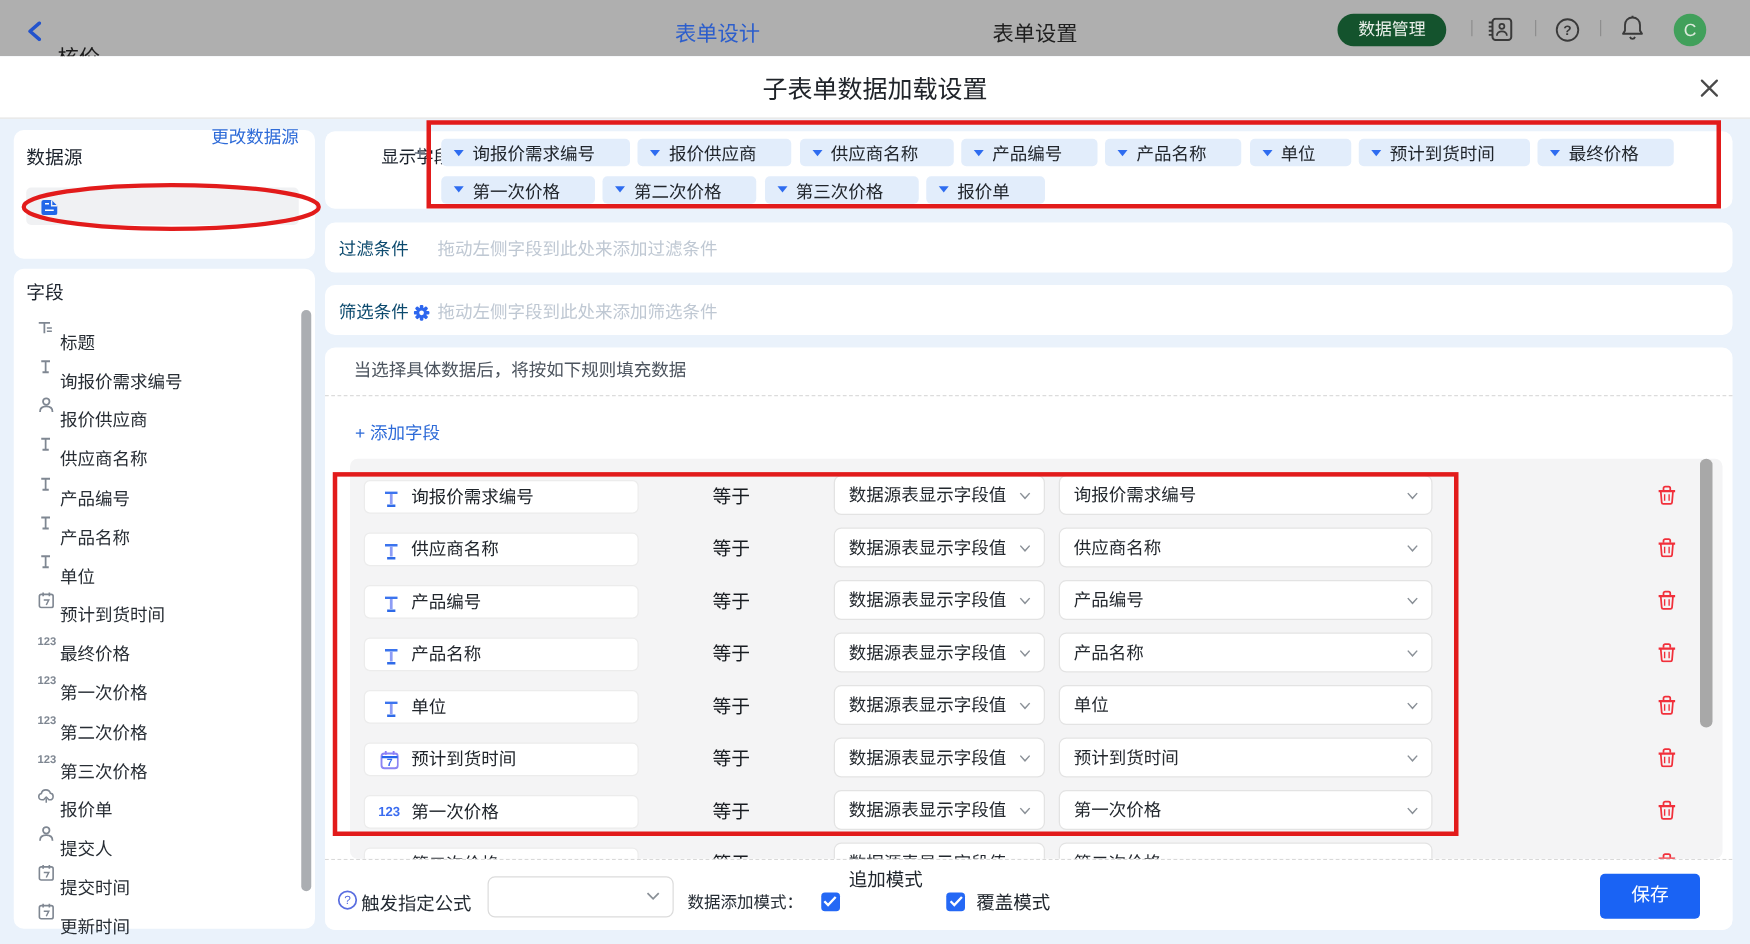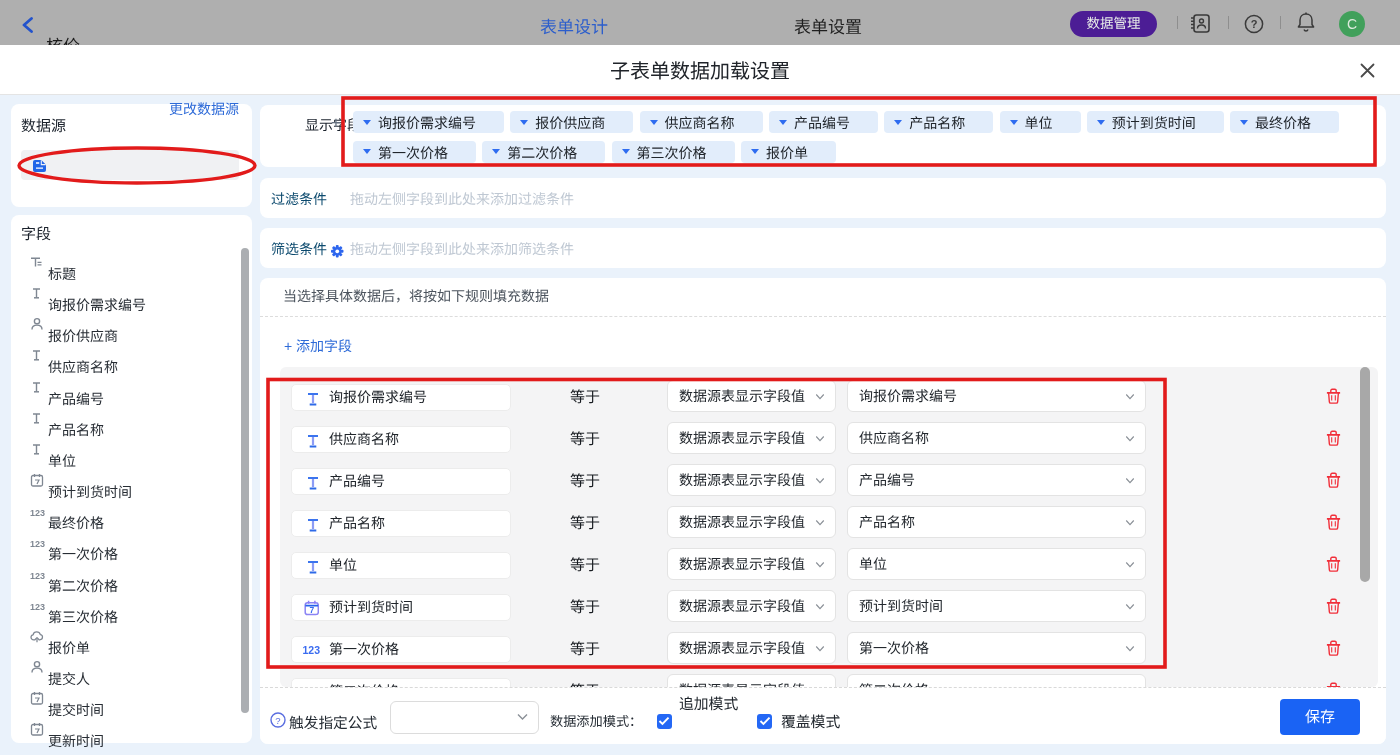--- a/index.html
+++ b/index.html
@@ -10,21 +10,21 @@
 
   
   #topbar { left:0; top:0; width:1400px; height:45px; background:#afafaf; }
   #backarrow { left:22px; top:17px; }
   #navtitle { left:46px; top:13px; font-size:17px; color:#1c1c1c;margin-top:19px; }
   #navtitle .dash { position:absolute; left:0px; top:25.5px; width:41px; border-bottom:1.5px dashed #8f8f8f; }
   .tab { top:13px; font-size:17px; color:#1f1f1f; font-weight:500; }
   #tab1 { left:540px; color:#2c5ecc; }
   #tab2 { left:665px;margin-top:37px; }
   #tab3 { left:794px; }
-  #datapill { left:1070px; top:11px; width:87px; height:26px; background:#4c1d95; border-radius:13px; color:#e9efe9; font-size:13.5px; text-align:center; line-height:26px; }
+  #datapill { left:1070px; top:11px; width:87px; height:26px; background:#14532d; border-radius:13px; color:#e9efe9; font-size:13.5px; text-align:center; line-height:26px; }
   .vsep { top:16px; width:1px; height:13px; background:#8e8e8e; }
   #avatar { left:1339px; top:11px; width:26px; height:26px; border-radius:50%; background:#41a05b; color:#ddeadd; font-size:14px; text-align:center; line-height:26px; }
 
   
   #titlebar { left:0; top:45px; width:1400px; height:50px; background:#fff; border-bottom:1px solid #e4e4e4; }
   #dlgtitle { left:0; top:55px; width:1400px; text-align:center; font-size:20px; color:#20242a; }
 
   
   .card { background:#fff; border-radius:8px; }
   #card-src { left:11px; top:104px; width:241px; height:103px; }

